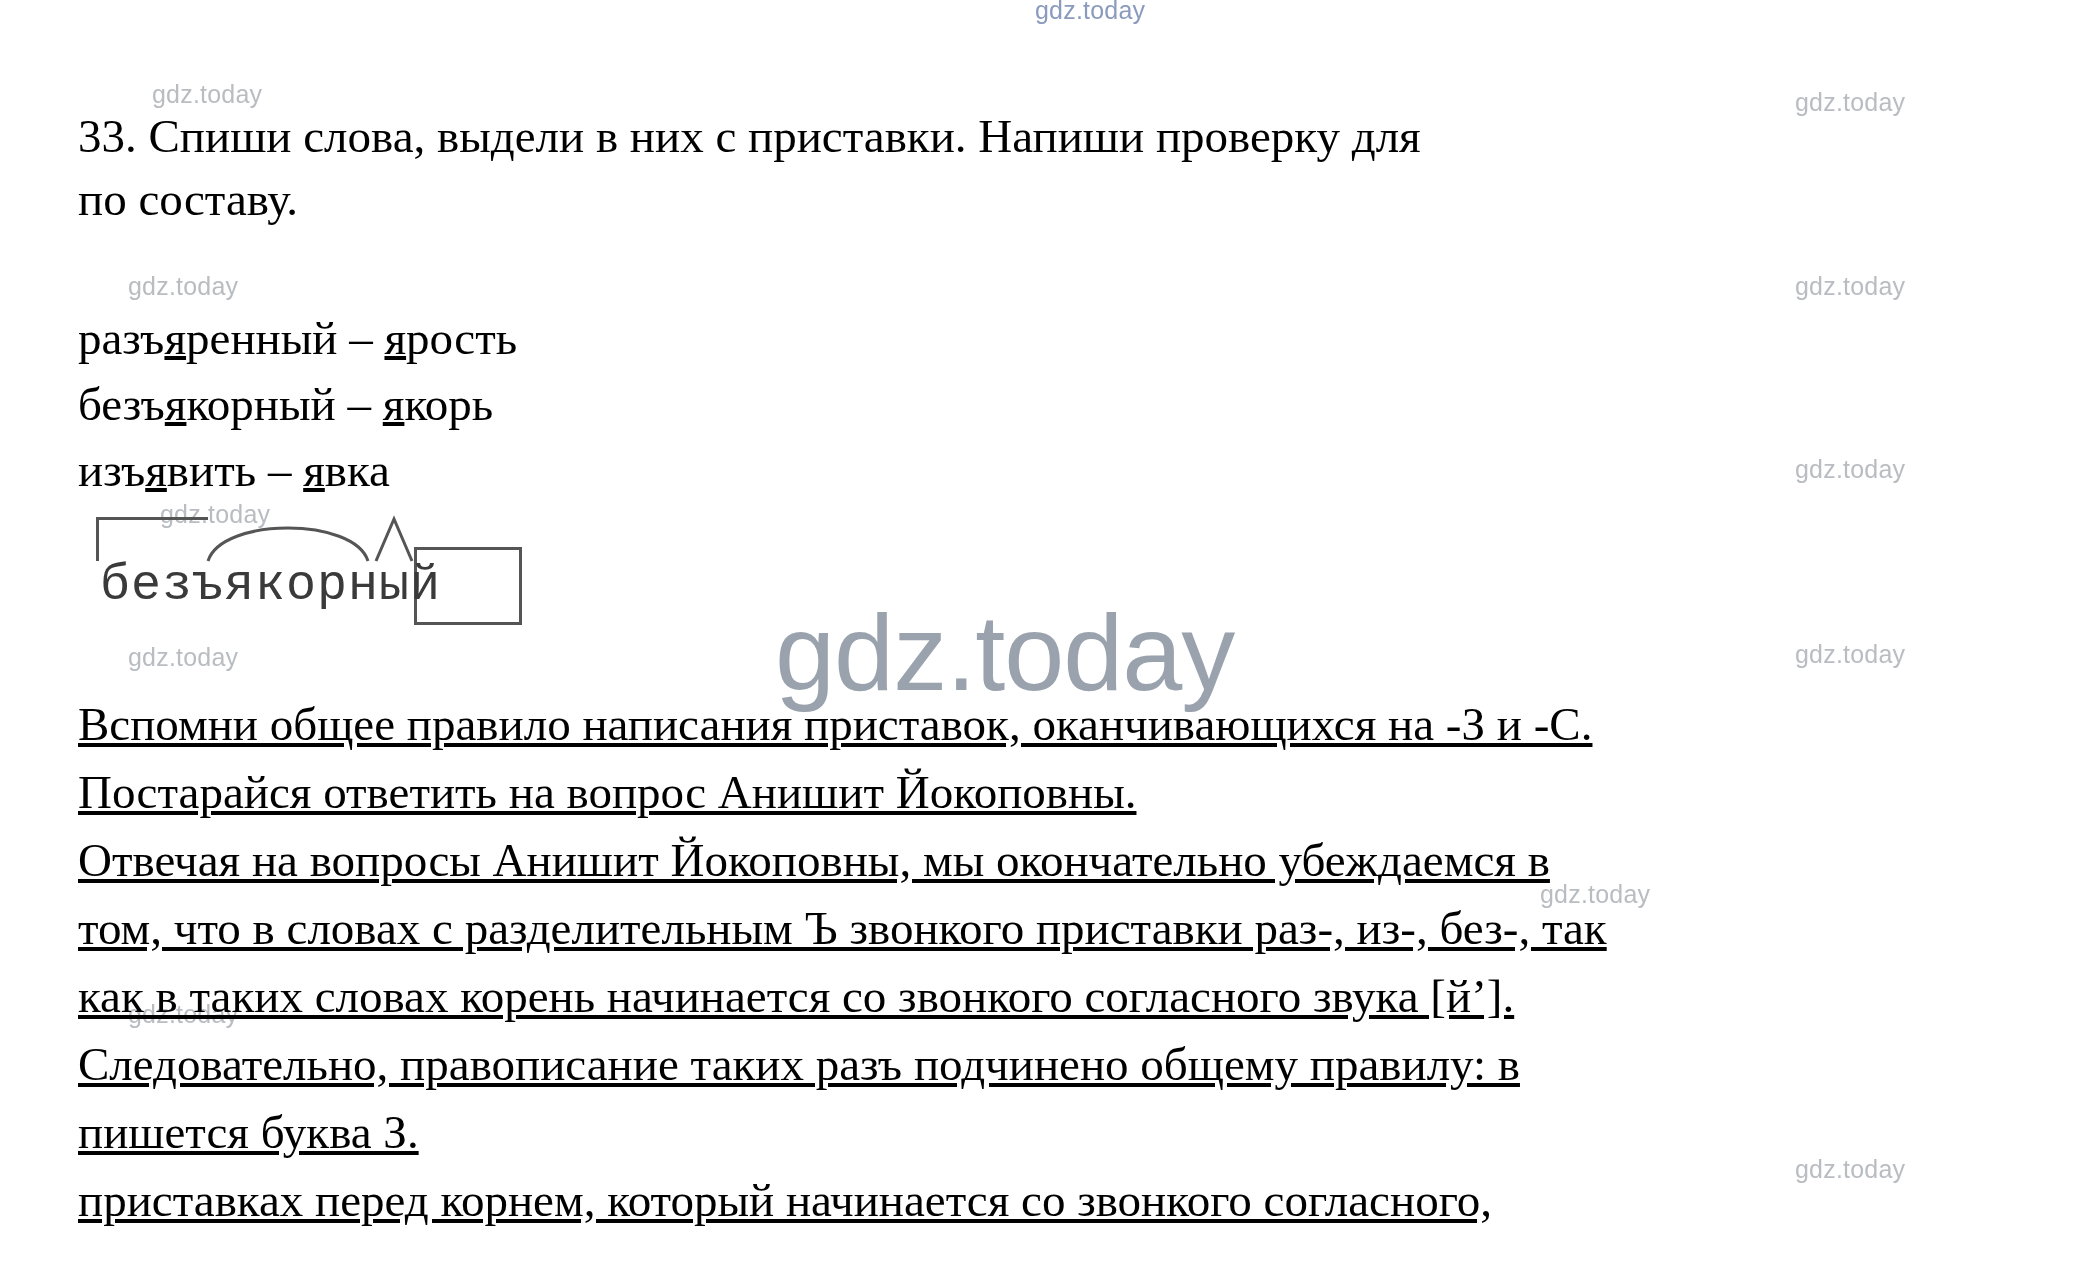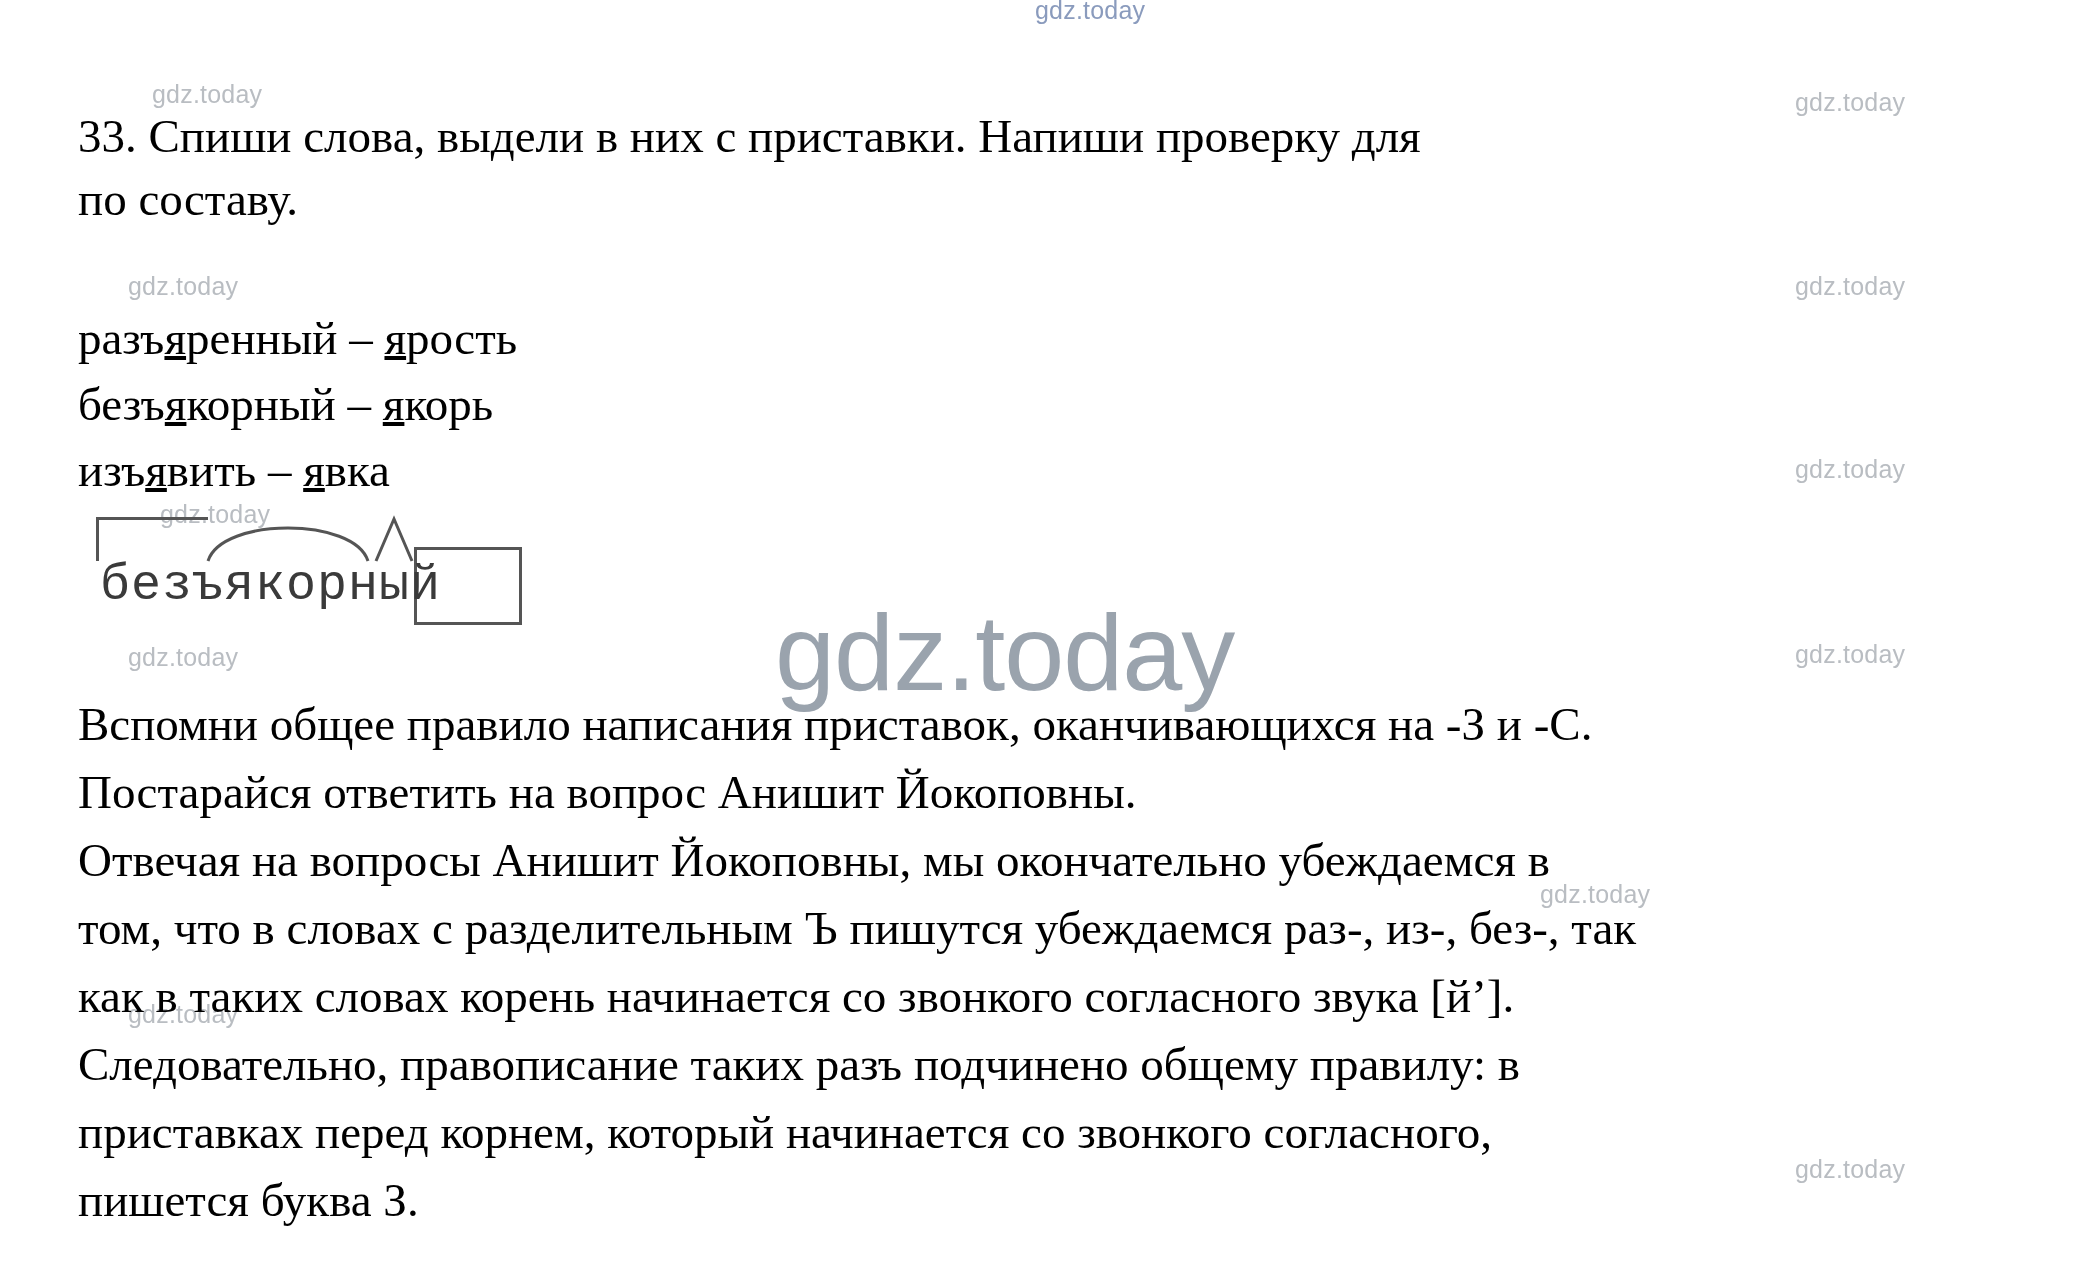--- a/index.html
+++ b/index.html
@@ -127,20 +127,21 @@
   }
   .para-block {
     position: absolute;
     left: 78px;
     top: 690px;
     width: 1990px;
   }
   .para-block .ln {
     font-size: 47px;
     line-height: 68px;
+    text-decoration: underline;
   }
 </style>
 </head>
 <body>
 
 <div class="page">
 
   <div class="wm wm-blue" style="left:1035px; top:-4px;">gdz.today</div>
 
   <div class="wm" style="left:152px; top:80px;">gdz.today</div>
@@ -187,20 +188,20 @@
       </svg>
     </div>
     <div class="ending-box"></div>
     <div class="fig-word">безъякорный</div>
   </div>
 
   <div class="para-block">
     <div class="ln">Вспомни общее правило написания приставок, оканчивающихся на -З и -С.</div>
     <div class="ln">Постарайся ответить на вопрос Анишит Йокоповны.</div>
     <div class="ln">Отвечая на вопросы Анишит Йокоповны, мы окончательно убеждаемся в</div>
-    <div class="ln">том, что в словах с разделительным Ъ пишутся убеждаемся раз-, из-, без-, так</div>
+    <div class="ln">том, что в словах с разделительным Ъ звонкого приставки раз-, из-, без-, так</div>
     <div class="ln">как в таких словах корень начинается со звонкого согласного звука [й’].</div>
     <div class="ln">Следовательно, правописание таких разъ подчинено общему правилу: в</div>
+    <div class="ln">пишется буква З.</div>
     <div class="ln">приставках перед корнем, который начинается со звонкого согласного,</div>
-    <div class="ln">пишется буква З.</div>
   </div>
 
 </div>
 
 </body></html>

